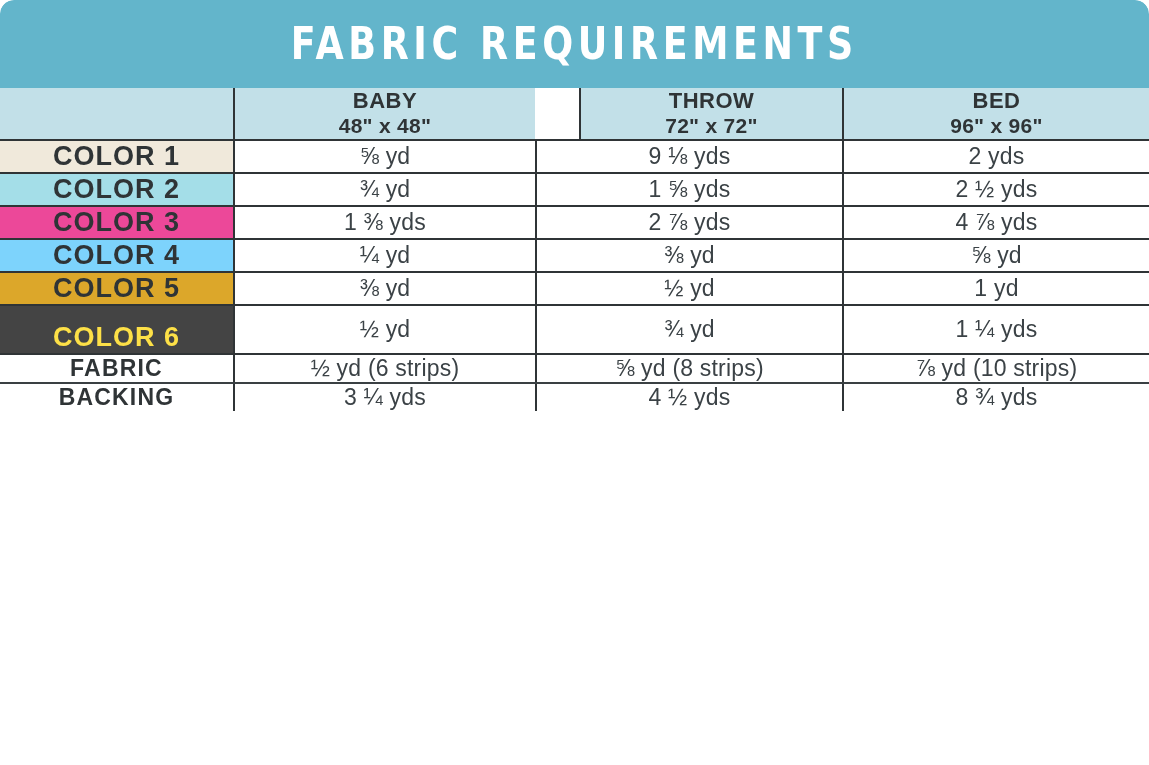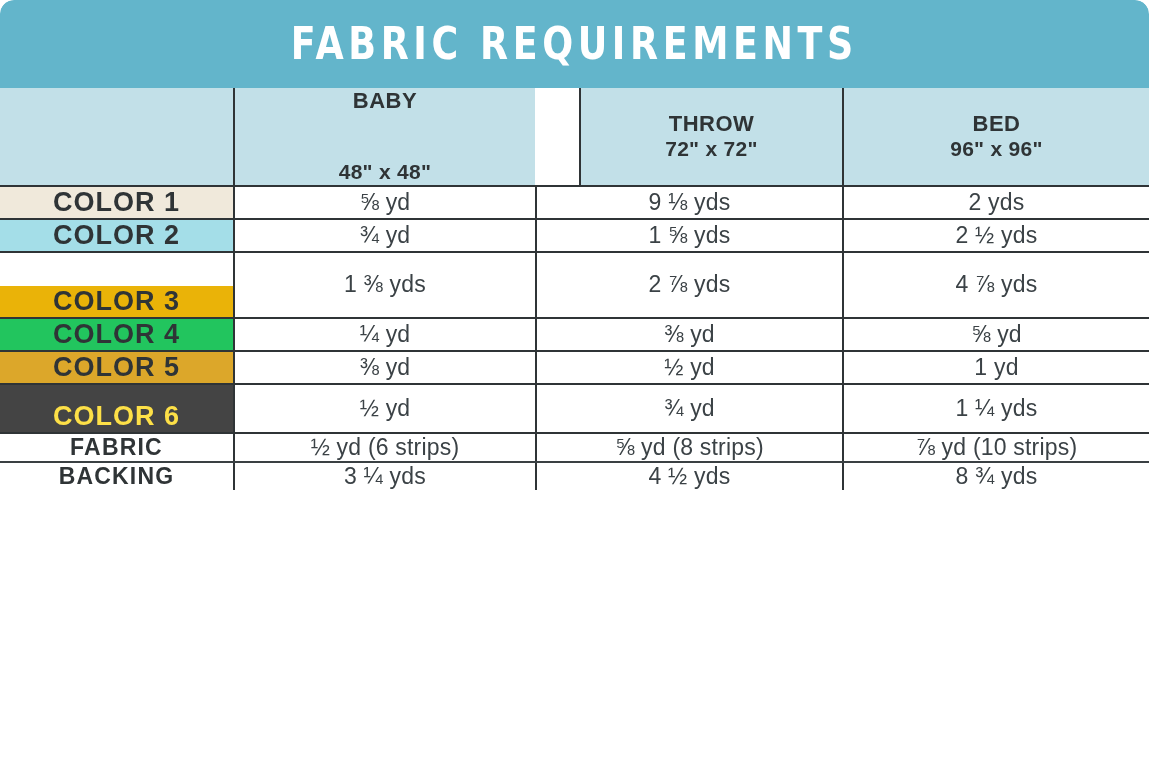--- a/index.html
+++ b/index.html
@@ -107,21 +107,21 @@
 
 <div id="table-card">
 
   <div class="title-banner" style="background: rgb(99, 181, 203);">
     <div class="title-text">FABRIC REQUIREMENTS</div>
   </div>
 
   <div class="grid">
 
     <div class="subhead-row cell blank" style="background: rgb(194, 224, 232);"></div>
-    <div class="subhead-row cell col-div" style="background: rgb(194, 224, 232); gap: 46px;">
+    <div class="subhead-row cell col-div" style="background: rgb(194, 224, 232);">
       <div class="sub-name">BABY</div>
       <div class="sub-size">48" x 48"</div>
     </div>
     <div class="subhead-row cell col-div" style="background: rgb(194, 224, 232); margin-left: 44px;">
       <div class="sub-name">THROW</div>
       <div class="sub-size">72" x 72"</div>
     </div>
     <div class="subhead-row cell col-div" style="background: rgb(194, 224, 232);">
       <div class="sub-name">BED</div>
       <div class="sub-size">96" x 96"</div>
@@ -149,35 +149,35 @@
       <span class="value-text">¾ yd</span>
     </div>
     <div class="color-row cell value col-div">
       <span class="value-text">1 ⅝ yds</span>
     </div>
     <div class="color-row cell value col-div">
       <span class="value-text">2 ½ yds</span>
     </div>
     <div class="hrule"></div>
 
-    <div class="color-row cell" style="background: #eab308; margin-top: 33px;">
+    <div class="color-row cell" style="background: #ec4899;">
       <span class="swatch-label">COLOR 3</span>
     </div>
     <div class="color-row cell value col-div">
       <span class="value-text">1 ⅜ yds</span>
     </div>
     <div class="color-row cell value col-div">
       <span class="value-text">2 ⅞ yds</span>
     </div>
     <div class="color-row cell value col-div">
       <span class="value-text">4  ⅞ yds</span>
     </div>
     <div class="hrule"></div>
 
-    <div class="color-row cell" style="background: #22c55e;">
+    <div class="color-row cell" style="background: #7dd3fc;">
       <span class="swatch-label">COLOR 4</span>
     </div>
     <div class="color-row cell value col-div">
       <span class="value-text">¼ yd</span>
     </div>
     <div class="color-row cell value col-div">
       <span class="value-text">⅜ yd</span>
     </div>
     <div class="color-row cell value col-div">
       <span class="value-text">⅝ yd</span>

